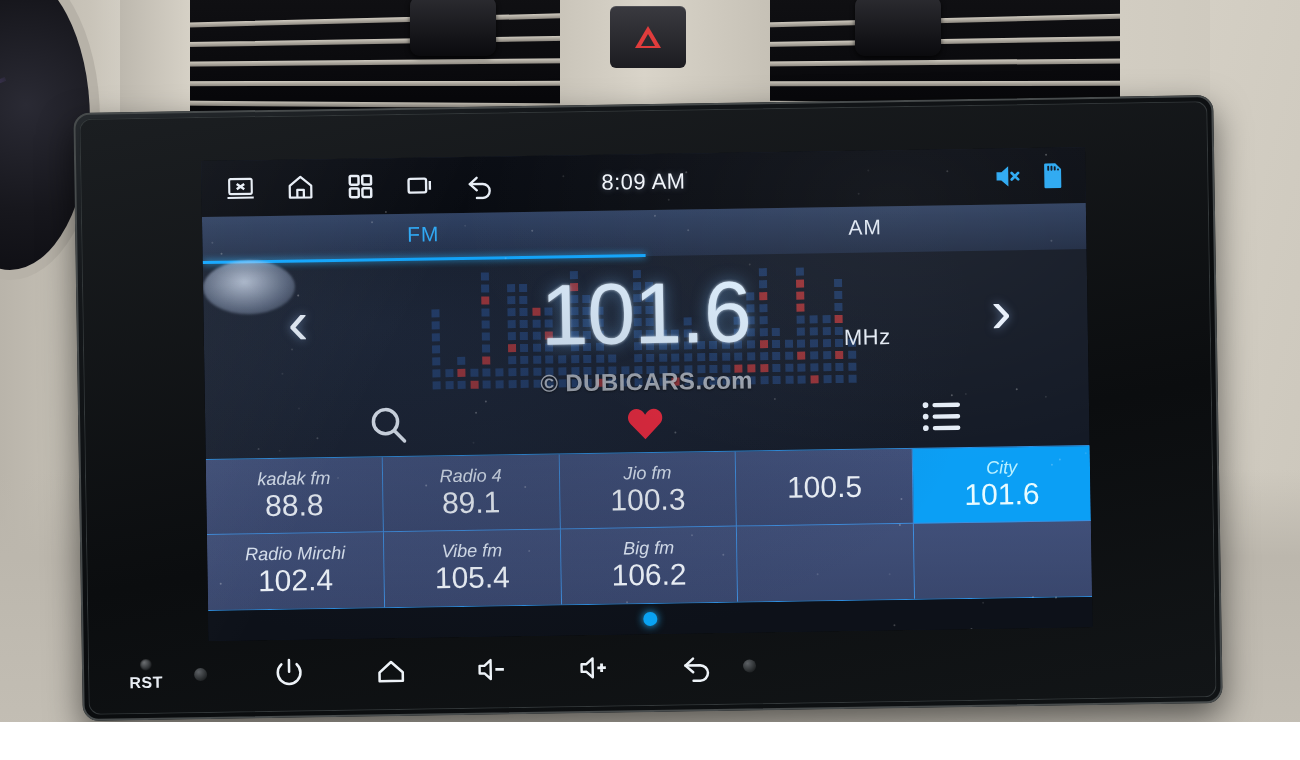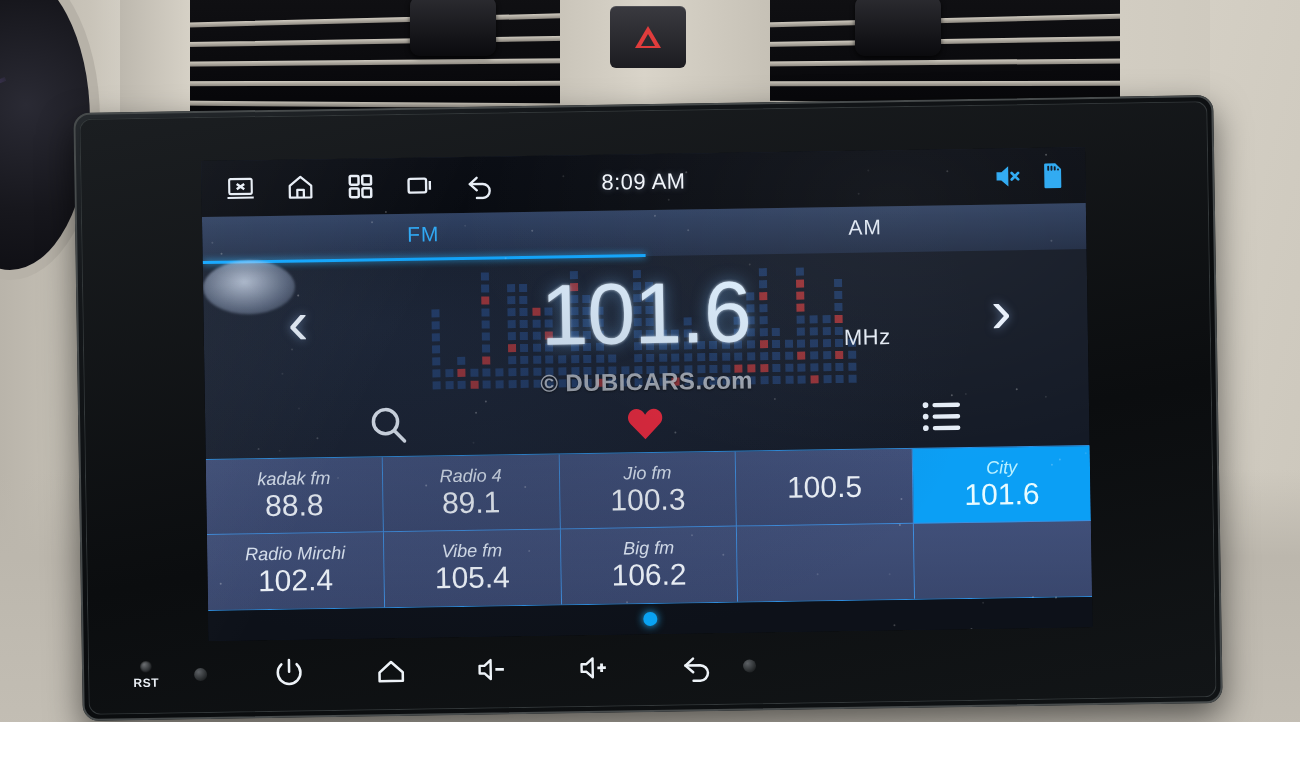--- a/index.html
+++ b/index.html
@@ -281,21 +281,21 @@
   .hw {
     color:#eef3f8; height: 40px; display:flex; align-items:center; justify-content:center;
   }
   .hw svg { height: 34px; width: 40px; display:block; }
   .rst-wrap { display:flex; flex-direction:column; align-items:center; width: 44px; }
   .pinhole {
     width: 12px; height: 12px; border-radius:50%;
     background: radial-gradient(circle at 35% 30%, #6c6f72, #202326 70%, #0c0e10);
     box-shadow: inset 0 0 2px #000;
   }
-  .rst-label { font-size: 12px; font-weight: bold; color:#e9eef4; margin-top: 3px; letter-spacing:.6px; }
+  .rst-label { font-size: 16px; font-weight: bold; color:#e9eef4; margin-top: 3px; letter-spacing:.6px; }
   .led {
     width: 13px; height: 13px; border-radius:50%;
     background: radial-gradient(circle at 35% 30%, #5d6165, #232628 70%, #0d0f11);
   }
   .sp { width: 62px; }
   .sp-sm { width: 26px; }
 </style>
 </head>
 <body>
 

